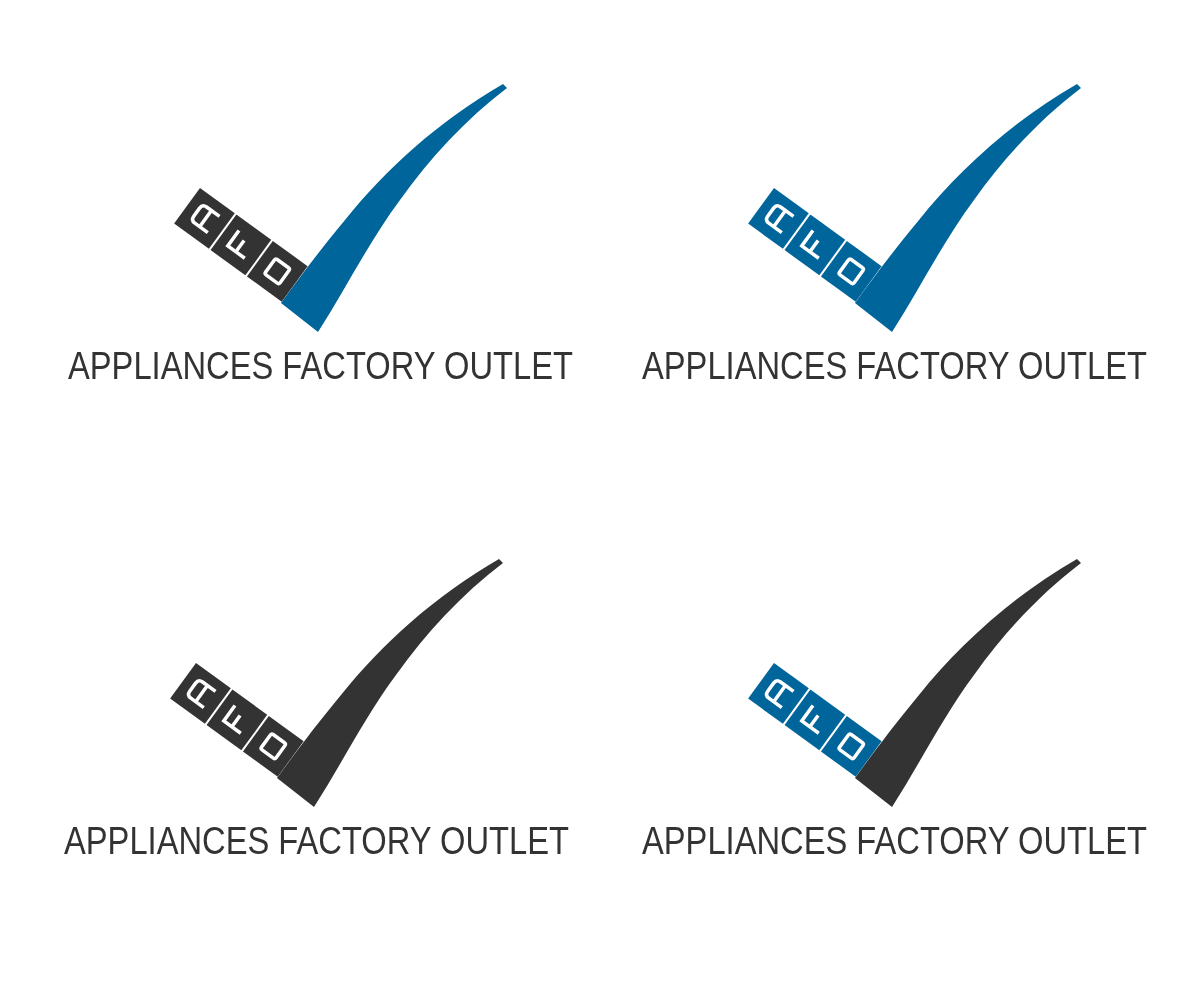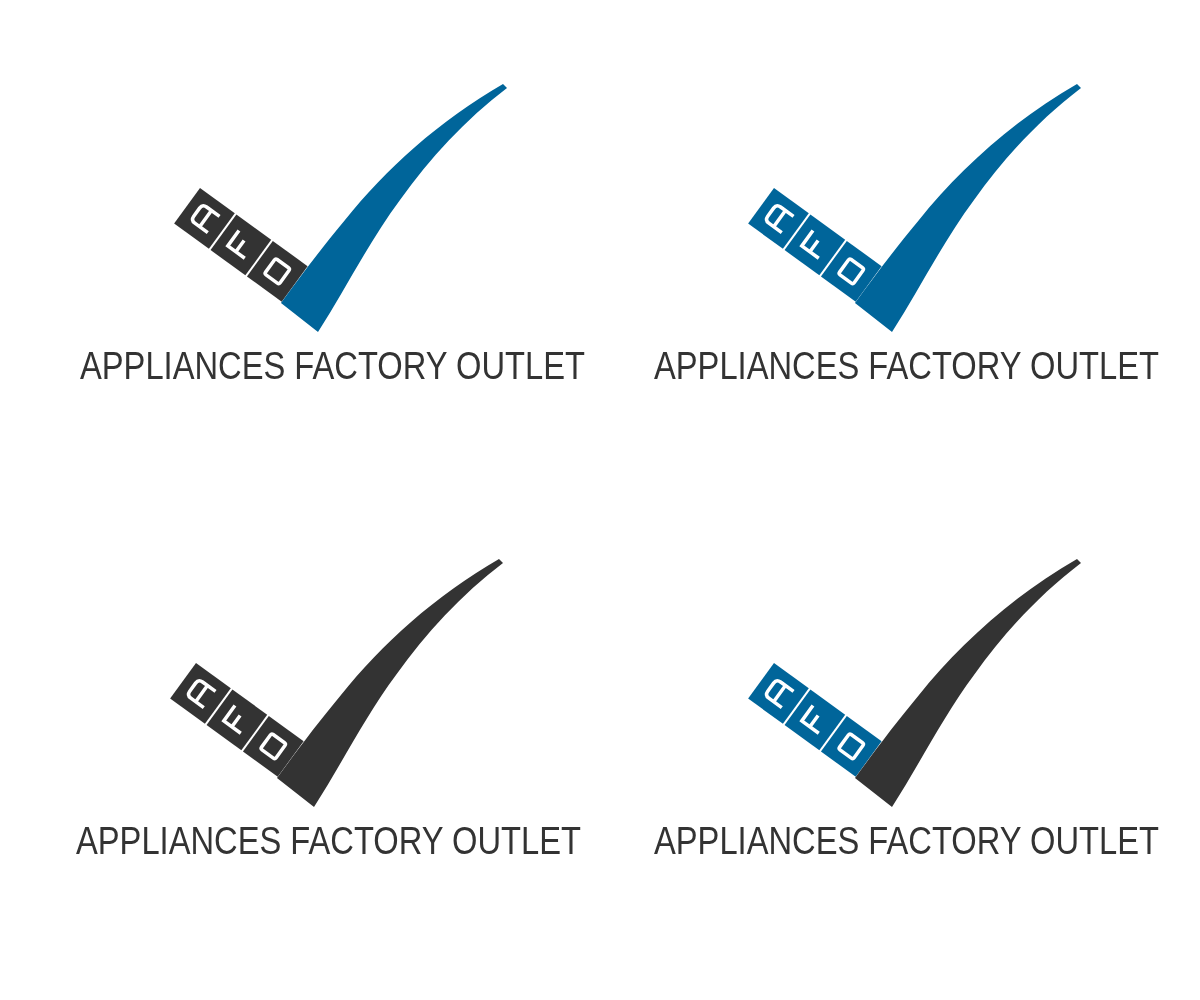--- a/index.html
+++ b/index.html
@@ -1,20 +1,20 @@
 <!DOCTYPE html>
 <html><head>
 <meta charset="utf-8">
 <style>
   html, body { margin:0; padding:0; background:#ffffff; }
   body { width:1200px; height:1000px; position:relative; overflow:hidden; }
   .logo { position:absolute; left:0; top:0; width:600px; height:480px; }
   .logo svg { position:absolute; left:0; top:0; }
   .wordmark {
-    position:absolute; left:80px; top:344px; width:505px; height:44px;
+    position:absolute; left:68px; top:344px; width:505px; height:44px;
     font-family:"Liberation Sans", sans-serif; font-size:38px; line-height:44px;
     color:#333333; white-space:nowrap; letter-spacing:0px;
     transform-origin:0 50%;
   }
   .wordmark span { display:inline-block; transform-origin:0 50%; transform:scaleX(0.78); }
 </style>
 </head>
 <body>
 
 <div id="root">

